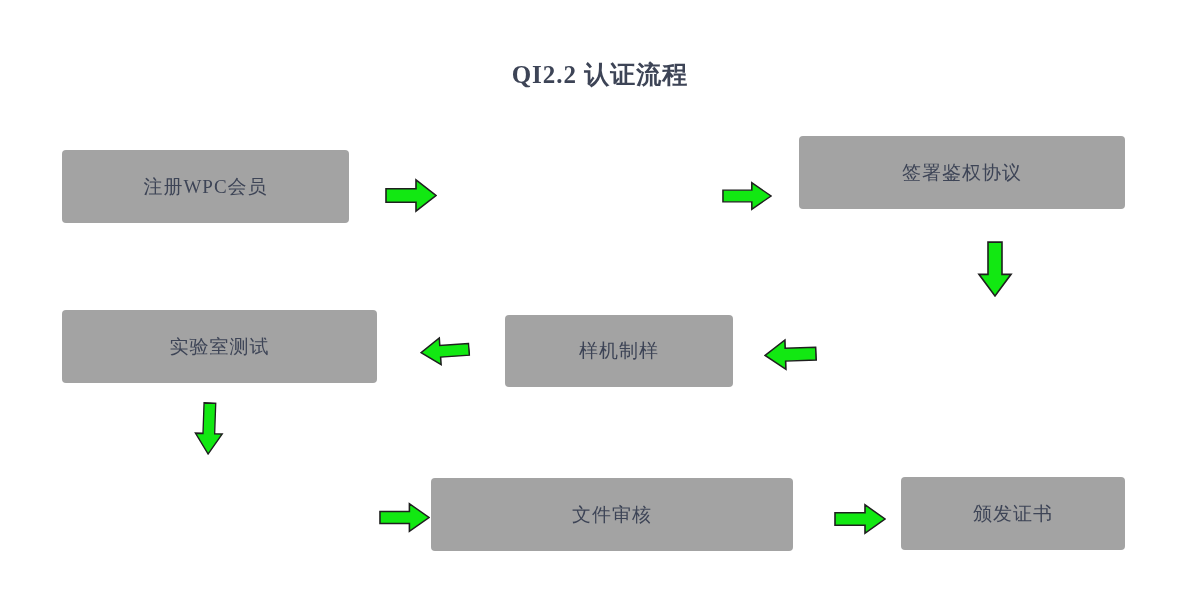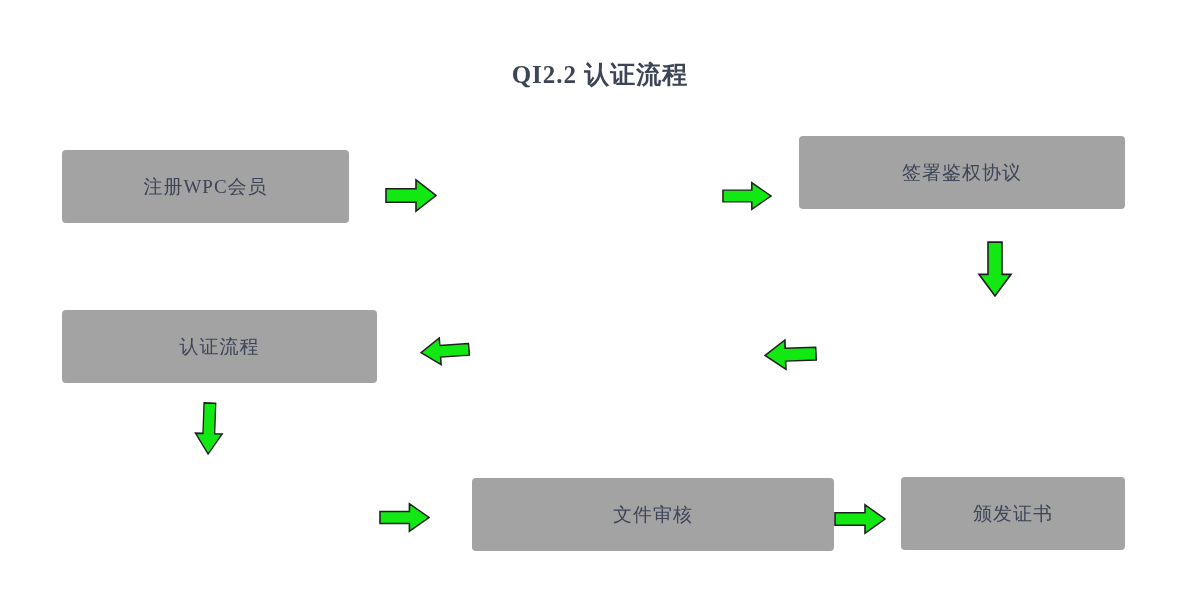--- a/index.html
+++ b/index.html
@@ -58,21 +58,21 @@
   
   .n4 { left: 852px; top: 318px; width: 276px; height: 73px; }
   .l1 { left: 764px; top: 338px; width: 53px;  height: 33px; transform: rotate(-2deg); }
   .n5 { left: 505px; top: 315px; width: 228px; height: 72px; }
   .l2 { left: 420px; top: 336px; width: 50px;  height: 30px; transform: rotate(-4deg); }
   .n6 { left: 62px;  top: 310px; width: 315px; height: 73px; }
   .d2 { left: 194px; top: 402px; width: 30px;  height: 53px; transform: rotate(2deg); }
   
   .n7 { left: 60px;  top: 476px; width: 302px; height: 73px; }
   .a3 { left: 379px; top: 502px; width: 51px;  height: 31px; }
-  .n8 { left: 472px; top: 478px; width: 362px; height: 73px; }
+  .n8 { left: 431px; top: 478px; width: 362px; height: 73px; }
   .a4 { left: 834px; top: 503px; width: 52px;  height: 32px; }
   .n9 { left: 901px; top: 477px; width: 224px; height: 73px; text-align: right; }
 </style>
 </head>
 <body>
 
 <div class="canvas">
 
   <div class="diagram-title">QI2.2 认证流程</div>
 
@@ -85,24 +85,25 @@
   </svg>
   <div class="node n3">签署鉴权协议</div>
 
   <svg class="arrow d1" viewBox="0 0 36 52" preserveAspectRatio="none">
     <polygon points="11,1 25,1 25,31 34,31 18,51 2,31 11,31"></polygon>
   </svg>
 
   <svg class="arrow l1" viewBox="0 0 52 36" preserveAspectRatio="none">
     <polygon points="51,11 21,11 21,2 1,18 21,34 21,25 51,25"></polygon>
   </svg>
+  <div class="node n5">样机制样</div>
   <svg class="arrow l2" viewBox="0 0 52 36" preserveAspectRatio="none">
     <polygon points="51,11 21,11 21,2 1,18 21,34 21,25 51,25"></polygon>
   </svg>
-  <div class="node n6">认证流程</div>
+  <div class="node n6">实验室测试</div>
 
   <svg class="arrow d2" viewBox="0 0 36 52" preserveAspectRatio="none">
     <polygon points="11,1 25,1 25,31 34,31 18,51 2,31 11,31"></polygon>
   </svg>
 
   <svg class="arrow a3" viewBox="0 0 52 36" preserveAspectRatio="none">
     <polygon points="1,11 31,11 31,2 51,18 31,34 31,25 1,25"></polygon>
   </svg>
   <div class="node n8">文件审核</div>
   <svg class="arrow a4" viewBox="0 0 52 36" preserveAspectRatio="none">

